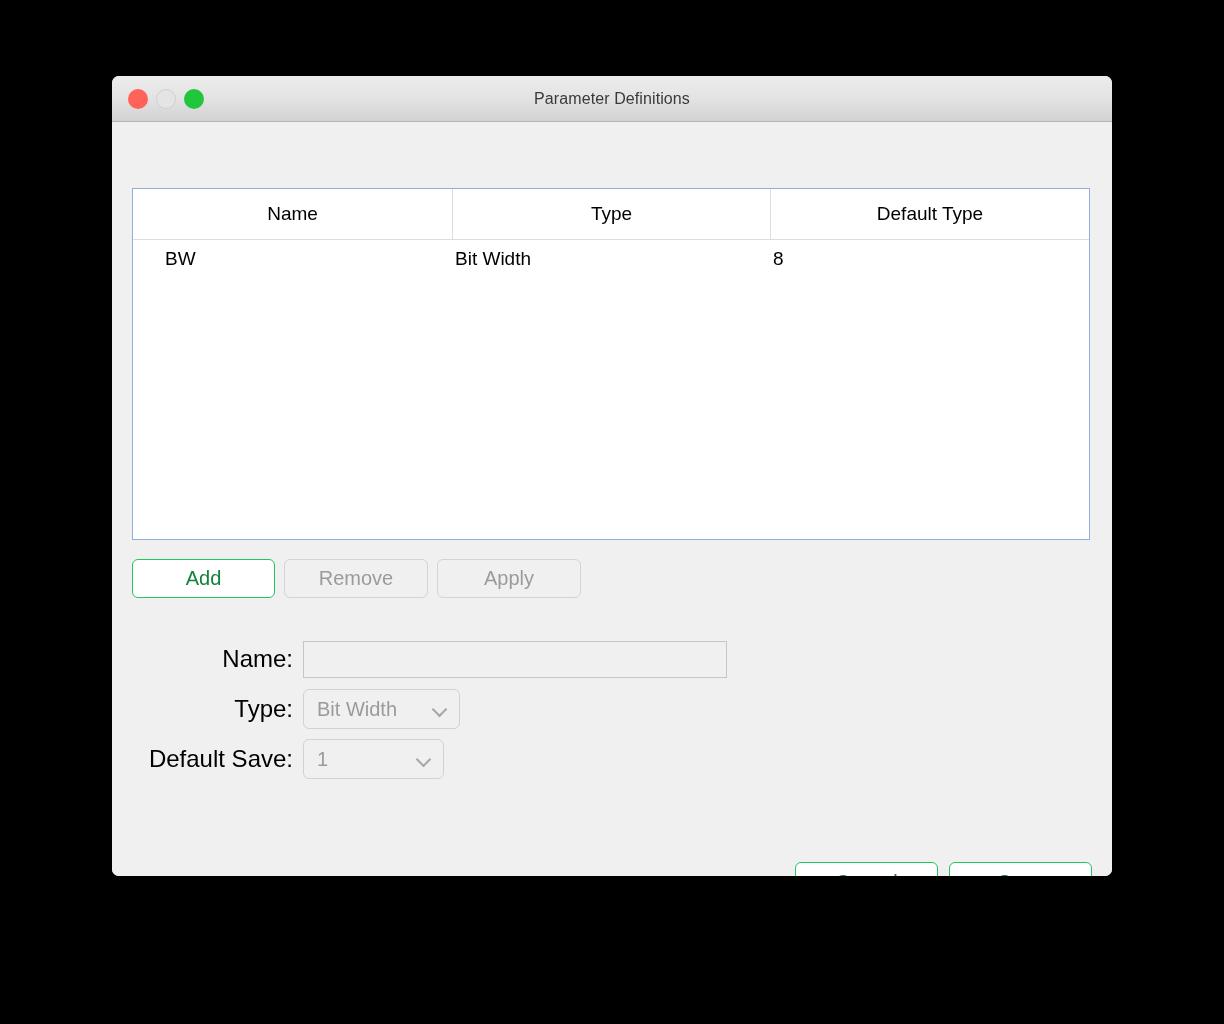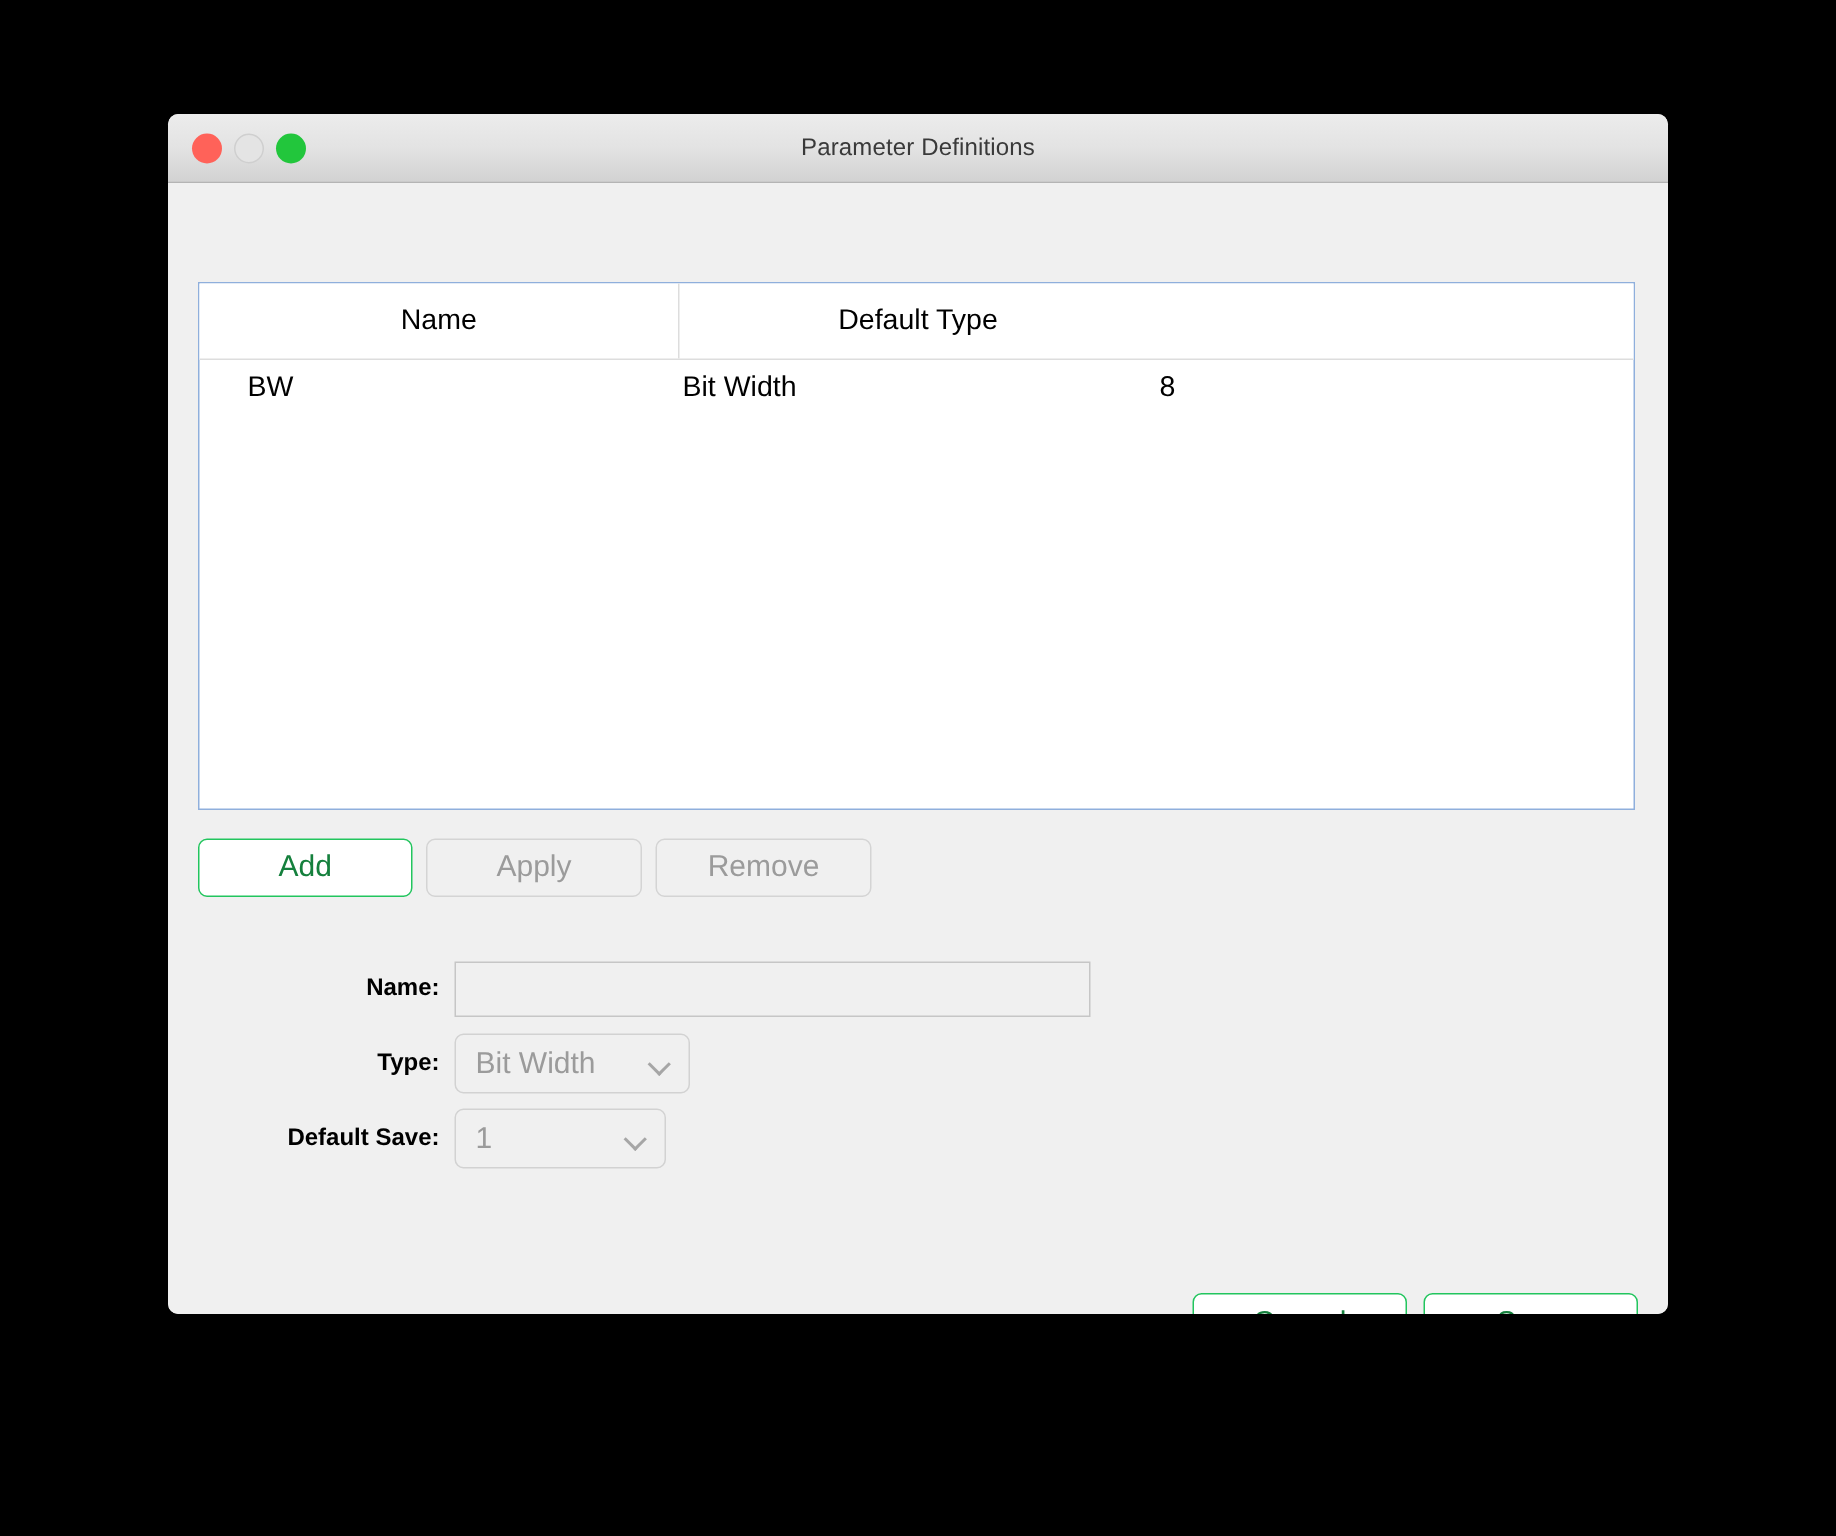--- a/index.html
+++ b/index.html
@@ -158,27 +158,26 @@
     left: 20px;
     top: 512px;
     width: 700px;
   }
   .form-row {
     display: flex;
     align-items: center;
     height: 50px;
   }
   .form-label {
-    font-size: 16px;
+    font-size: 24px;
     color: #000000;
     width: 171px;
     text-align: right;
     padding-right: 10px;
     box-sizing: border-box;
-    font-weight: bold;
   }
   .text-field {
     width: 424px;
     height: 37px;
     background: #f0f0f0;
     border: 1px solid #c6c6c6;
     box-sizing: border-box;
     font-size: 19px;
     color: #8d8d8d;
     display: flex;
@@ -242,35 +241,36 @@
       <span class="light max"></span>
     </div>
     <div class="title-text">Parameter Definitions</div>
   </div>
 
   <div class="content">
 
     <div class="table-wrap">
       <div class="table-head">
         <div class="th c0">Name</div>
+        <div class="th c1">Type</div>
         <div class="th c2">Default Type</div>
       </div>
       <div class="table-body">
         <div class="trow">
           <div class="td c0">BW</div>
           <div class="td c1">Bit Width</div>
           <div class="td c2">8</div>
         </div>
       </div>
     </div>
 
     <div class="btn-row">
       <div class="btn add enabled">Add</div>
+      <div class="btn remove disabled">Remove</div>
       <div class="btn apply disabled">Apply</div>
-      <div class="btn remove disabled">Remove</div>
     </div>
 
     <div class="form">
 
       <div class="form-row">
         <div class="form-label">Name:</div>
         <div class="text-field" title=""></div>
       </div>
 
       <div class="form-row">

